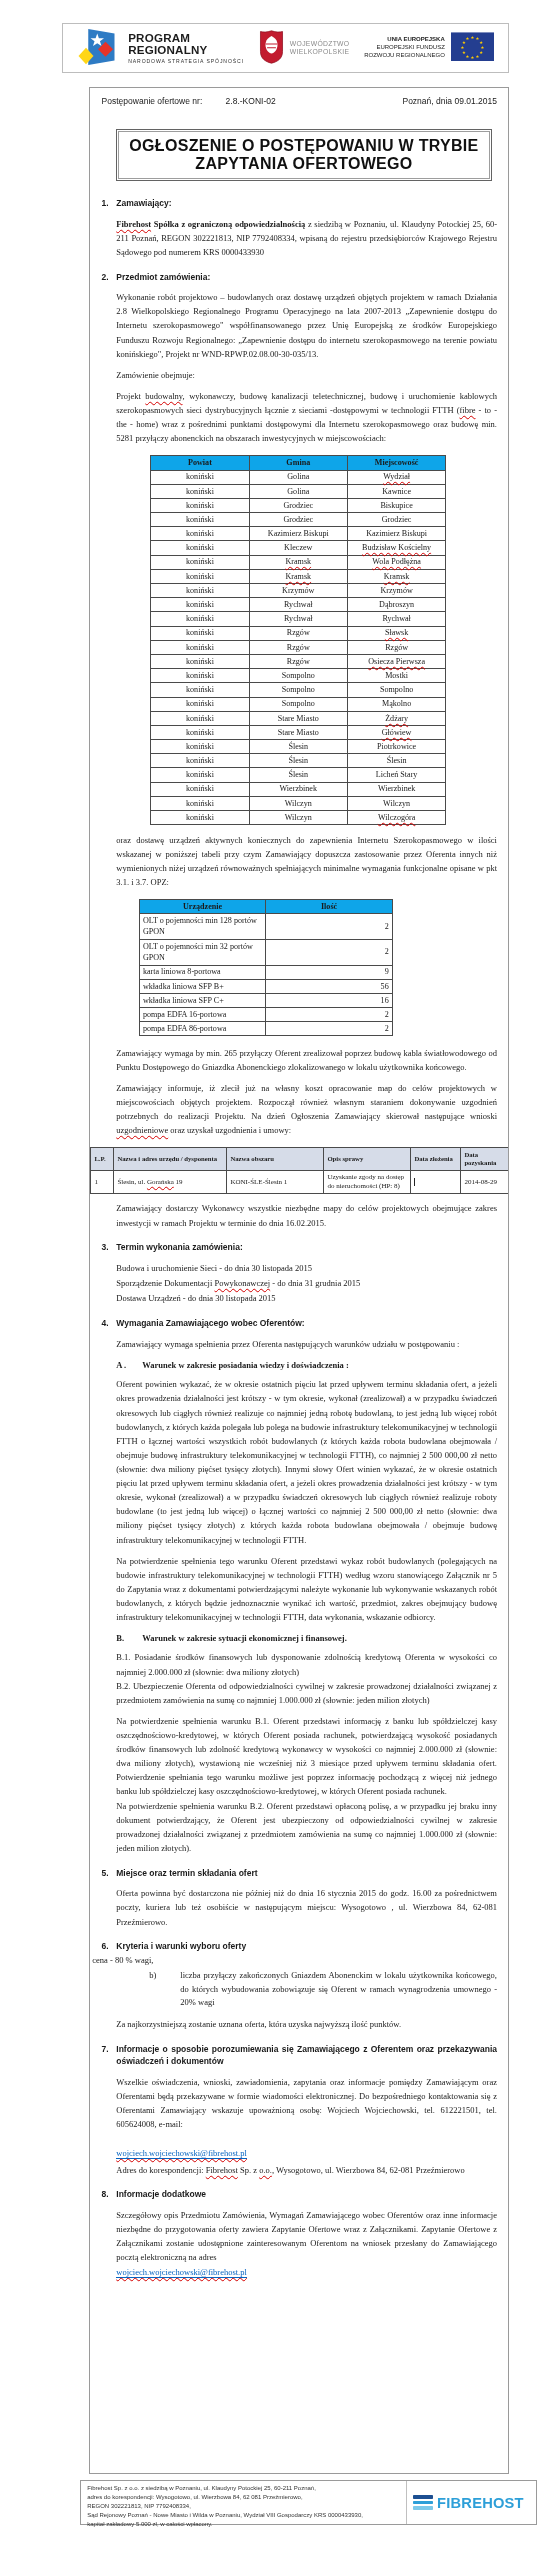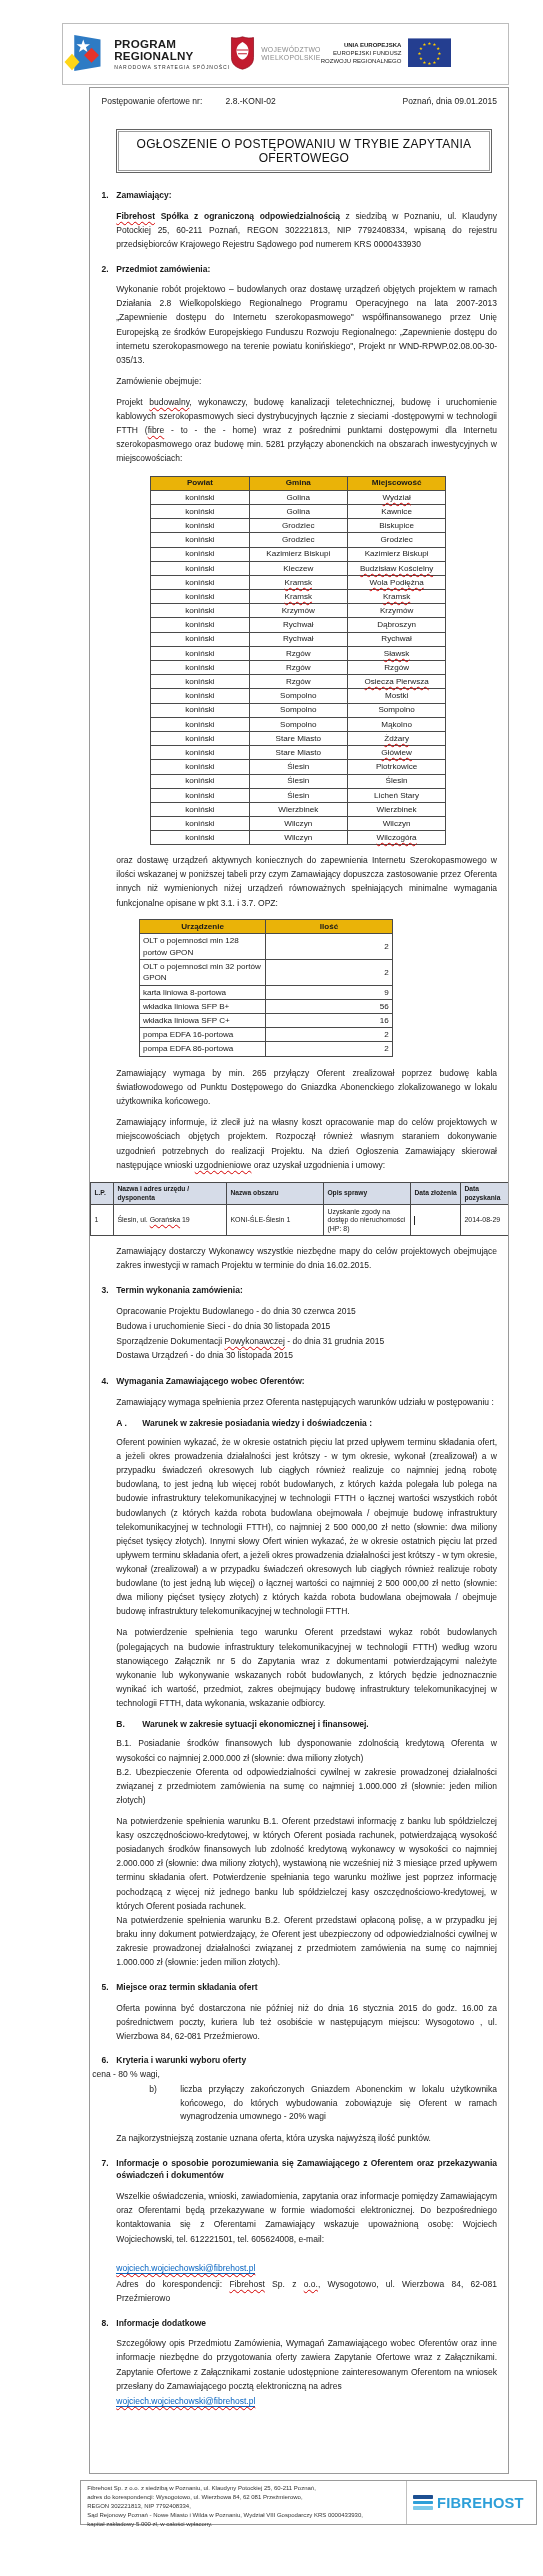--- a/index.html
+++ b/index.html
@@ -3,59 +3,59 @@
 <meta charset="utf-8">
 <style>
   html,body{margin:0;padding:0;}
   body{
     width:543px;height:2576px;position:relative;background:#ffffff;
     font-family:"Liberation Sans",sans-serif;color:#1a1a1a;
     -webkit-font-smoothing:antialiased;
   }
   
   .logo-box{
-    position:absolute;left:62px;top:23px;width:447px;height:62px;
+    position:absolute;left:62px;top:23px;width:447px;height:50px;
     border:0.8px solid #bdbdbd;box-sizing:border-box;background:#fff;
-    display:flex;align-items:center;padding:0 0;
+    display:flex;align-items:center;justify-content:space-between;padding:0 14px;
   }
   .logo-cluster{display:flex;align-items:center;gap:6.2px;}
   .pl-title{font-weight:bold;font-size:11.6px;line-height:1.04;color:#1c1c1c;letter-spacing:0.2px;}
   .pl-sub{font-size:5.1px;letter-spacing:0.9px;color:#2f2f2f;margin-top:1.6px;white-space:nowrap;}
   .wk-text{font-size:6.8px;color:#8a8a8a;line-height:1.25;letter-spacing:0.3px;}
   .ue-text{font-size:6px;color:#222;text-align:right;line-height:1.3;}
   .ue-text .b{font-weight:bold;}
   
   .frame{
     position:absolute;left:89px;top:87px;width:420px;height:2387px;
     border:0.8px solid #9a9a9a;box-sizing:border-box;
     padding:6.2px 11px 0 11.6px;overflow:hidden;background:#fff;
   }
   .proc-line{display:flex;font-size:8.5px;margin-top:1.6px;}
   .proc-label{width:124px;}
   .proc-number{flex:1;}
   .proc-date{text-align:left;}
   .title-wrap{margin:23px 4.7px 15.5px 14px;border:1.6px solid #636363;padding:1.6px;background:#fff;}
-  .title-inner{border:0.8px solid #9d9d9d;text-align:center;font-size:12px;padding:4.7px 3.1px;letter-spacing:0.3px;color:#111;}
+  .title-inner{border:0.8px solid #9d9d9d;text-align:center;font-size:16px;padding:4.7px 3.1px;letter-spacing:0.3px;color:#111;font-weight:bold;}
   
   .sec{margin-top:11.6px;font-size:8.5px;}
   .sec-head{display:flex;font-weight:bold;line-height:1.5;}
   .sec-num{width:14.7px;flex:none;}
-  .sec-body{margin-left:14.7px;}
+  .sec-body{margin-left:14.7px;font-family:Liberation Serif, serif;}
   .para{text-align:justify;line-height:1.66;margin:7px 0;}
   .lines div{line-height:1.75;}
   .sub-head{display:flex;font-weight:bold;margin:9.3px 0 3.1px;}
   .sub-label{width:26px;flex:none;}
   
   .item-a{position:relative;margin-left:-24px;line-height:1.7;}
   .item-b{display:flex;margin:1.6px 0 1.6px 33px;line-height:1.6;text-align:justify;}
   .item-b .b-label{width:31px;flex:none;}
   
   table{border-collapse:collapse;font-size:8.1px;color:#1a1a1a;}
   th,td{border:0.8px solid #4a4a4a;padding:0.8px 3.1px;line-height:11.6px;}
-  th{background:#eab308;font-weight:bold;text-align:center;}
+  th{background:#0ea5e9;font-weight:bold;text-align:center;}
   .t-loc{margin:10px 0 7.8px 34px;width:296px;table-layout:fixed;}
   .t-loc td{text-align:center;}
   .t-dev{margin:9.3px 0 9.3px 22.5px;width:254px;table-layout:fixed;}
   .t-dev td:first-child{text-align:left;}
   .t-dev td:last-child{text-align:right;}
   .t-agr{margin:10px 0 7.8px -26px;width:419px;table-layout:fixed;font-size:7px;}
   .t-agr th{background:#d6dce8;font-size:6.7px;text-align:left;padding:2.3px 3.1px;line-height:8.5px;}
   .t-agr td{text-align:left;vertical-align:middle;padding:2.3px 3.1px;line-height:8.5px;}
   
   .sp{text-decoration:underline;text-decoration-style:wavy;text-decoration-color:#d40000;text-decoration-thickness:0.8px;text-underline-offset:1.6px;}
@@ -384,21 +384,20 @@
     </div>
   </div>
 
   <div class="sec">
     <div class="sec-head">
       <span class="sec-num">3.</span>
       <span>Termin wykonania zamówienia:</span>
     </div>
     <div class="sec-body">
       <div class="lines" style="margin-top:7px">
-          <div>Opracowanie Projektu Budowlanego -  do dnia 30 czerwca 2015</div>
           <div>Budowa i uruchomienie Sieci -  do dnia 30 listopada 2015</div>
           <div>Sporządzenie Dokumentacji <span class="sp">Powykonawczej</span> -  do dnia 31 grudnia 2015</div>
           <div>Dostawa Urządzeń - do dnia 30 listopada 2015</div>
         </div>
     </div>
   </div>
 
   <div class="sec">
     <div class="sec-head">
       <span class="sec-num">4.</span>

